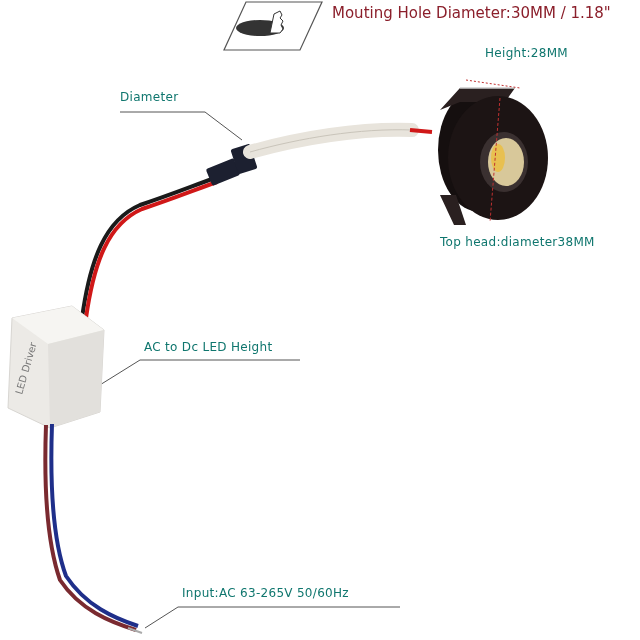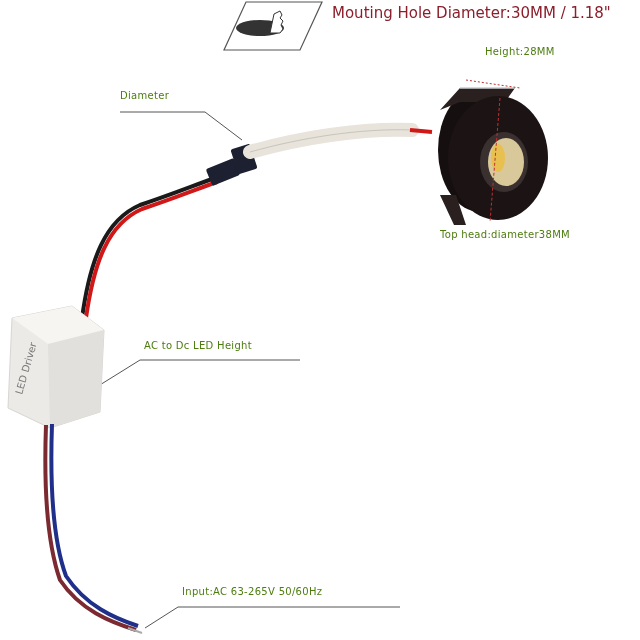--- a/index.html
+++ b/index.html
@@ -1,17 +1,17 @@
 <!DOCTYPE html>
 <html><head>
 <meta charset="utf-8">
 <style>
   html,body{margin:0;padding:0;background:#fff;}
   body{width:640px;height:640px;position:relative;overflow:hidden;font-family:"DejaVu Sans","Liberation Sans",sans-serif;}
-  .lbl{position:absolute;color:#4d7c0f;font-size:10px;letter-spacing:0.3px;white-space:nowrap;}
+  .lbl{position:absolute;color:#0f766e;font-size:12px;letter-spacing:0.3px;white-space:nowrap;}
   .title{position:absolute;left:332px;top:4px;color:#8b1f2b;font-size:15px;white-space:nowrap;}
   svg.art{position:absolute;left:0;top:0;}
 </style>
 </head>
 <body>
 
 <svg class="art" width="640" height="640" viewBox="0 0 640 640">
 
   <g>
     <polygon points="246,2 322,2 300,50 224,50" fill="#fff" stroke="#555" stroke-width="1.2"></polygon>
@@ -62,15 +62,15 @@
   <g>
     <path d="M46,425 C44,480 46,540 60,580 C80,610 110,622 136,630" stroke="#7a2a30" stroke-width="4" fill="none"></path>
     <path d="M52,424 C50,480 52,538 66,576 C86,606 114,618 138,626" stroke="#1f2f8a" stroke-width="4" fill="none"></path>
     <line x1="128" y1="628" x2="142" y2="633" stroke="#aaa" stroke-width="2"></line>
   </g>
 </svg>
 
 <div class="title">Mouting Hole Diameter:30MM / 1.18"</div>
 <div class="lbl" style="left:485px;top:46px;">Height:28MM</div>
 <div class="lbl" style="left:120px;top:90px;">Diameter</div>
-<div class="lbl" style="left:440px;top:229px;">Top head:diameter38MM</div>
+<div class="lbl" style="left:440px;top:235px;">Top head:diameter38MM</div>
 <div class="lbl" style="left:144px;top:340px;">AC to Dc LED Height</div>
 <div class="lbl" style="left:182px;top:586px;">Input:AC 63-265V 50/60Hz</div>
 
 </body></html>

